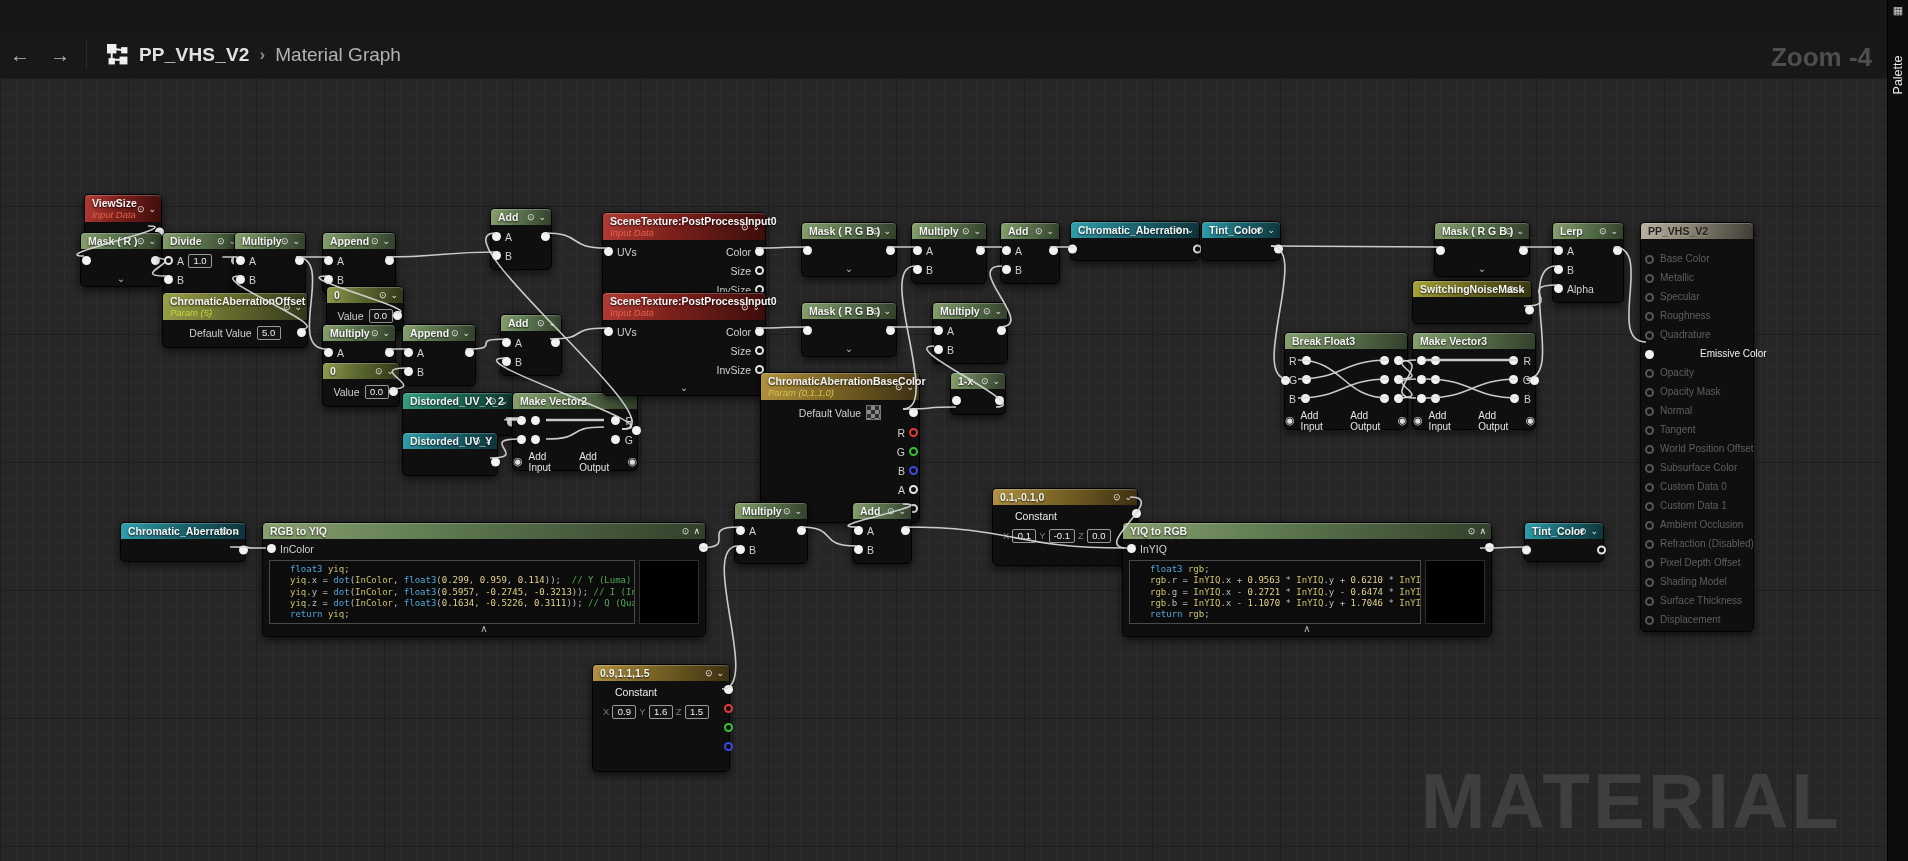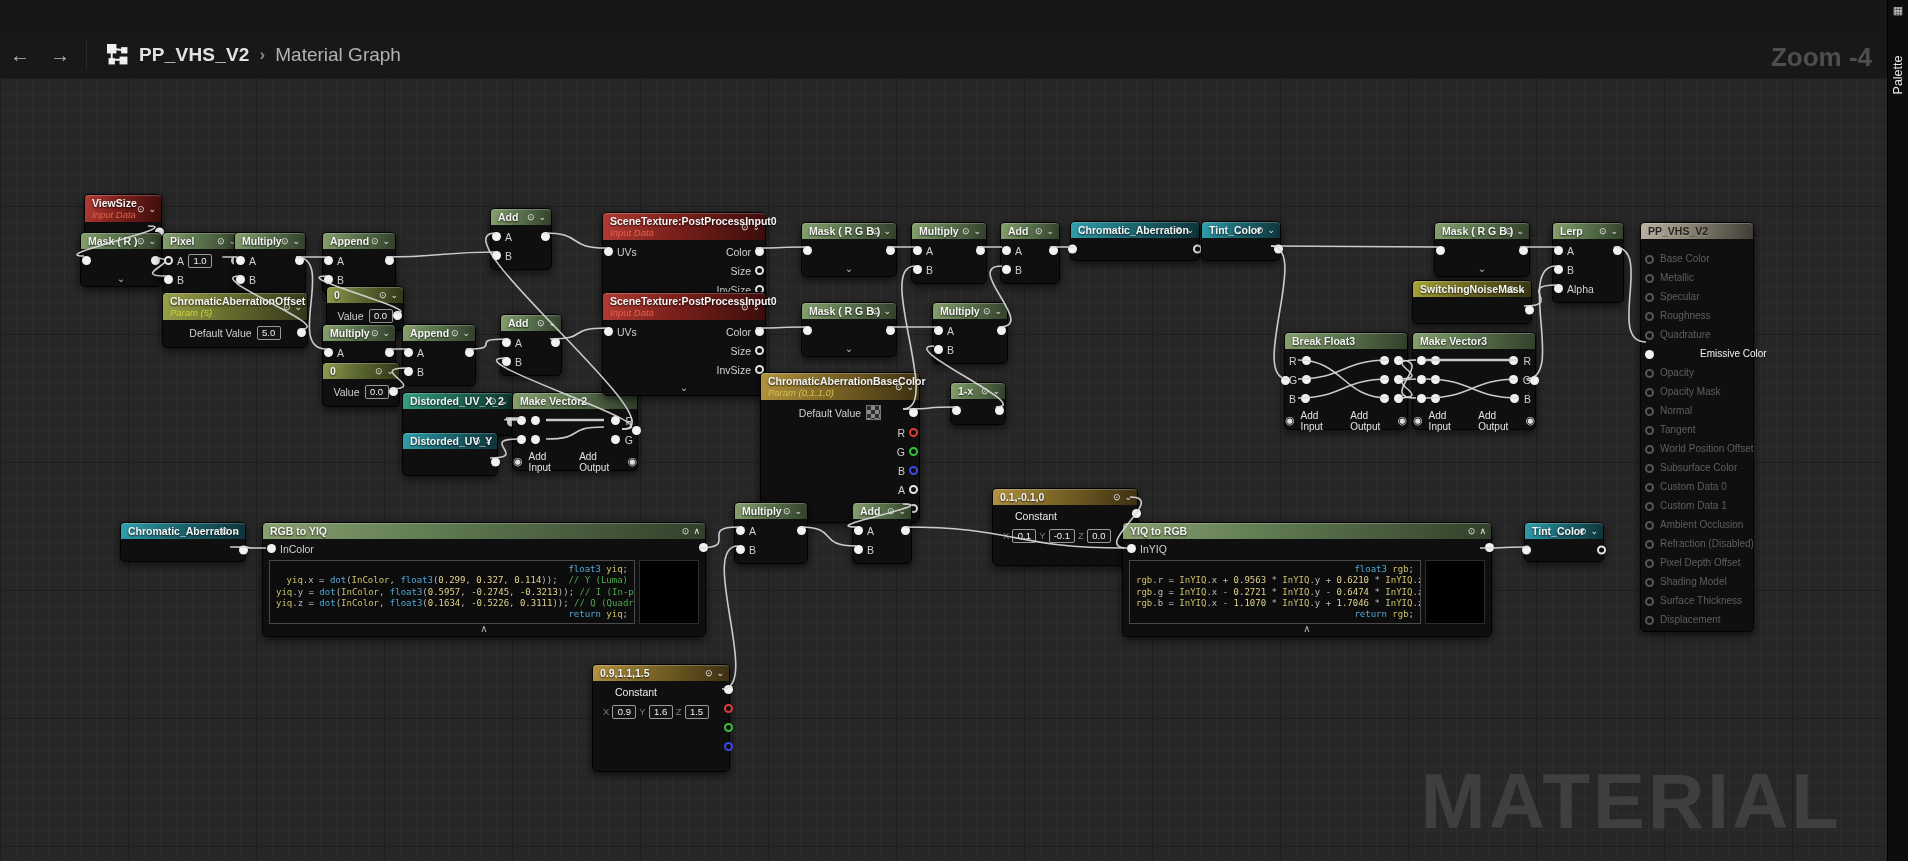--- a/index.html
+++ b/index.html
@@ -82,21 +82,21 @@
     background-image:linear-gradient(45deg,#8a8a8a 25%,transparent 25%,transparent 75%,#8a8a8a 75%),
                      linear-gradient(45deg,#8a8a8a 25%,#2c2c2c 25%,#2c2c2c 75%,#8a8a8a 75%);
     background-size:8px 8px;background-position:0 0,4px 4px;}
   .xyzrow{display:flex;align-items:center;gap:3px;height:19px;padding:0 10px;}
   .xyzrow .xl{color:#7c7c7c;font-size:9.5px;}
   .constlbl{color:#eaeaea;font-size:10.5px;height:19px;line-height:19px;padding-left:22px;}
   .pincolumn{position:absolute;right:-4px;top:4px;display:flex;flex-direction:column;gap:10px;align-items:flex-end;}
   .vfooter{display:flex;align-items:center;justify-content:center;gap:6px;height:17px;color:#e4e4e4;font-size:10px;}
   .vfooter .ioc{font-size:11px;color:#dcdcdc;}
   .codewrap{display:flex;gap:4px;padding:2px 6px 0 6px;}
-  .codebox{flex:1;background:#0c0c0c;border:1px solid #4a4a4a;padding:3px 6px;overflow:hidden;text-align:right;}
+  .codebox{flex:1;background:#0c0c0c;border:1px solid #4a4a4a;padding:3px 20px;overflow:hidden;}
   .codebox pre{margin:0;font-family:"DejaVu Sans Mono",monospace;font-size:9px;line-height:11.3px;color:#bcbcbc;}
   .codebox i{font-style:normal;}
   .codebox i.k{color:#52a7d8;} .codebox i.n{color:#e4d38e;} .codebox i.v{color:#cdc06a;} .codebox i.c{color:#4faa4f;}
   .preview{width:58px;background:#000;border:1px solid #2e2e2e;flex:none;}
   .resrow{display:flex;align-items:flex-end;gap:6px;height:19px;padding:0 6px;}
   .resrow .rlabel{color:#5f5f5f;font-size:10px;white-space:nowrap;}
   .resrow.active .rlabel{color:#f2f2f2;padding-left:40px;}
   .resrow .pin{margin-left:-2px;}
   .apin{position:absolute;}
   svg.gicon{display:block;}
@@ -161,21 +161,21 @@
           <div class="col r">
             <div class="prow">
               <span class="pin filled"></span>
             </div>
           </div>
         </div>
         <div class="chev">⌄</div>
       </div>
       <div class="node t-green" style="left: 162px; top: 232px; width: 78px;">
         <div class="hdr">
-          <span class="ttl">Pixel</span>
+          <span class="ttl">Divide</span>
           <span class="hicons">
             <span>⊙</span>
             <span>⌄</span>
           </span>
         </div>
         <div class="body">
           <div class="col l">
             <div class="prow">
               <span class="pin hollow"></span>
               <span class="plabel">A</span>
@@ -641,21 +641,21 @@
               <span class="plabel">B</span>
             </div>
           </div>
           <div class="col r">
             <div class="prow">
               <span class="pin filled"></span>
             </div>
           </div>
         </div>
       </div>
-      <div class="node t-green" style="left: 950px; top: 382px; width: 54px;">
+      <div class="node t-green" style="left: 950px; top: 372px; width: 54px;">
         <div class="hdr">
           <span class="ttl">1-x</span>
           <span class="hicons">
             <span>⊙</span>
             <span>⌄</span>
           </span>
         </div>
         <div class="body">
           <div class="col l">
             <div class="prow">
@@ -1077,21 +1077,21 @@
           </span>
         </div>
         <div class="prow">
           <span class="pin filled"></span>
           <span class="plabel">InColor</span>
         </div>
         <span class="pin filled apin" style="right: -3px; top: 20px;"></span>
         <div class="codewrap">
           <div class="codebox">
             <pre><i class="k">float3</i> <i class="v">yiq</i>;
-<i class="v">yiq</i>.x = <i class="k">dot</i>(<i class="v">InColor</i>, <i class="k">float3</i>(<i class="n">0.299</i>, <i class="n">0.327</i>, <i class="n">0.114</i>));  <i class="c">// Y (Luma)</i>
+<i class="v">yiq</i>.x = <i class="k">dot</i>(<i class="v">InColor</i>, <i class="k">float3</i>(<i class="n">0.299</i>, <i class="n">0.959</i>, <i class="n">0.114</i>));  <i class="c">// Y (Luma)</i>
 <i class="v">yiq</i>.y = <i class="k">dot</i>(<i class="v">InColor</i>, <i class="k">float3</i>(<i class="n">0.5957</i>, <i class="n">-0.2745</i>, <i class="n">-0.3213</i>)); <i class="c">// I (In-phase)</i>
 <i class="v">yiq</i>.z = <i class="k">dot</i>(<i class="v">InColor</i>, <i class="k">float3</i>(<i class="n">0.1634</i>, <i class="n">-0.5226</i>, <i class="n">0.3111</i>)); <i class="c">// Q (Quadrature)</i>
 <i class="k">return</i> <i class="v">yiq</i>;</pre>
           </div>
           <div class="preview"></div>
         </div>
         <div class="chev">∧</div>
       </div>
       <div class="node t-gold" style="left: 592px; top: 664px; width: 136px;">
         <div class="hdr">

